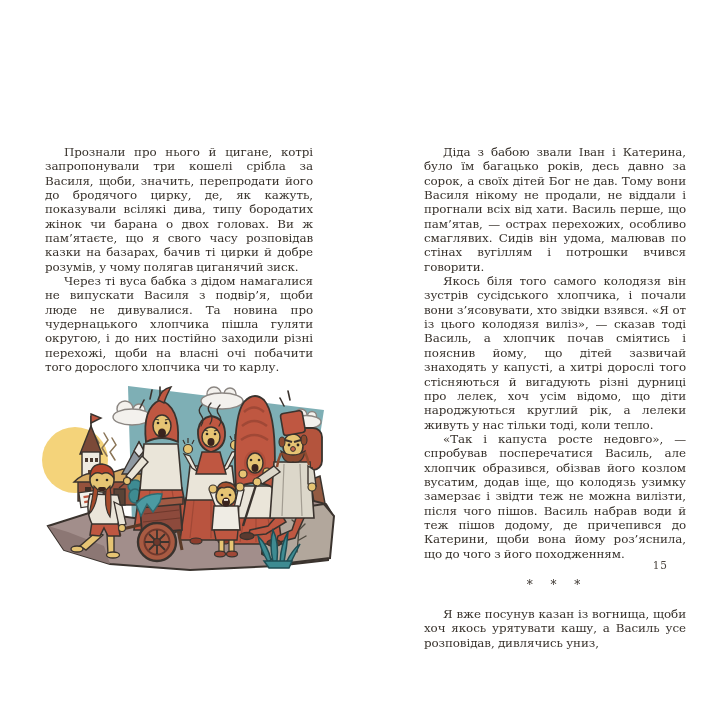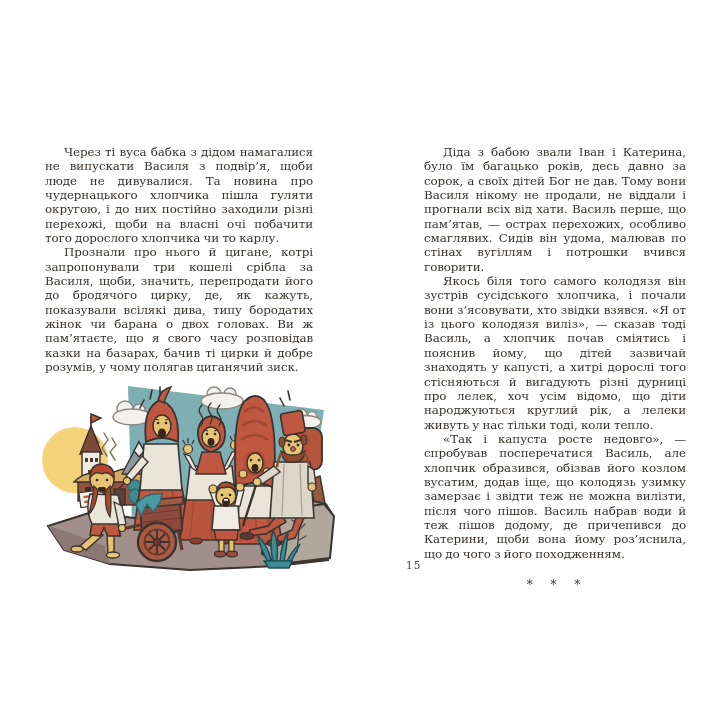--- a/index.html
+++ b/index.html
@@ -4,39 +4,40 @@
 <style>
   html,body{margin:0;padding:0;}
   body{width:720px;height:720px;background:#ffffff;font-family:"DejaVu Serif","Liberation Serif",serif;}
   .stage{position:relative;width:720px;height:720px;background:#fff;overflow:hidden;}
   .col{position:absolute;top:145px;color:#38322c;}
   .col-left{left:45px;width:268px;}
   .col-right{left:424px;width:262px;}
   .col p{margin:0;font-size:11.9px;line-height:14.35px;text-align:justify;text-indent:19px;
          font-weight:500;letter-spacing:-0.1px;word-spacing:-0.4px;}
   .separator{ text-align:center;font-size:12px;letter-spacing:7px;margin:17px 0 15px 4px;color:#38322c;}
-  .page-number{position:absolute;left:406px;top:559px;width:262px;text-align:left;
+  .page-number{position:absolute;left:406px;top:559px;width:262px;text-align:right;
                font-size:10.5px;color:#4a443e;letter-spacing:1px;}
   .illustration{position:absolute;left:40px;top:378px;width:316px;height:212px;}
 </style>
 </head>
 <body style="background: rgb(255, 255, 255);">
 
 <div class="stage">
 
   <div class="col col-left">
+    <p>Прознали про нього й цигане, котрі запропонували три кошелі срібла за Василя, щоби, значить, перепродати його до бродячого цирку, де, як кажуть, показували всілякі дива, типу бородатих жінок чи барана о двох головах. Ви ж пам’ятаєте, що я свого часу розповідав казки на базарах, бачив ті цирки й добре розумів, у чому полягав циганячий зиск.</p>
     <p>Через ті вуса бабка з дідом намагалися не випускати Василя з подвір’я, щоби люде не дивувалися. Та новина про чудернацького хлопчика пішла гуляти округою, і до них постійно заходили різні перехожі, щоби на власні очі побачити того дорослого хлопчика чи то карлу.</p>
-    <p>Прознали про нього й цигане, котрі запропонували три кошелі срібла за Василя, щоби, значить, перепродати його до бродячого цирку, де, як кажуть, показували всілякі дива, типу бородатих жінок чи барана о двох головах. Ви ж пам’ятаєте, що я свого часу розповідав казки на базарах, бачив ті цирки й добре розумів, у чому полягав циганячий зиск.</p>
   </div>
 
   <div class="col col-right">
     <p>Діда з бабою звали Іван і Катерина, було їм багацько років, десь давно за сорок, а своїх дітей Бог не дав. Тому вони Василя нікому не продали, не віддали і прогнали всіх від хати. Василь перше, що пам’ятав, — острах перехожих, особливо смаглявих. Сидів він удома, малював по стінах вугіллям і потрошки вчився говорити.</p>
     <p>Якось біля того самого колодязя він зустрів сусідського хлопчика, і почали вони з’ясовувати, хто звідки взявся. «Я от із цього колодязя виліз», — сказав тоді Василь, а хлопчик почав сміятись і пояснив йому, що дітей зазвичай знаходять у капусті, а хитрі дорослі того стісняються й вигадують різні дурниці про лелек, хоч усім відомо, що діти народжуються круглий рік, а лелеки живуть у нас тільки тоді, коли тепло.</p>
     <p>«Так і капуста росте недовго», — спробував посперечатися Василь, але хлопчик образився, обізвав його козлом вусатим, додав іще, що колодязь узимку замерзає і звідти теж не можна вилізти, після чого пішов. Василь набрав води й теж пішов додому, де причепився до Катерини, щоби вона йому роз’яснила, що до чого з його походженням.</p>
     <div class="separator">* * *</div>
+    <p>Я вже посунув казан із вогнища, щоби хоч якось урятувати кашу, а Василь усе розповідав, дивлячись униз,</p>
   </div>
 
   <div class="page-number">15</div>
 
   <svg class="illustration" viewBox="0 0 316 212" aria-hidden="true">
 
     <polygon points="88,8 284,32 268,134 92,146" fill="#7eafb5"></polygon>
 
     <circle cx="35" cy="82" r="33" fill="#f4d37a"></circle>
     <g fill="none" stroke="#8a7456" stroke-width="1.5" stroke-linecap="round">

